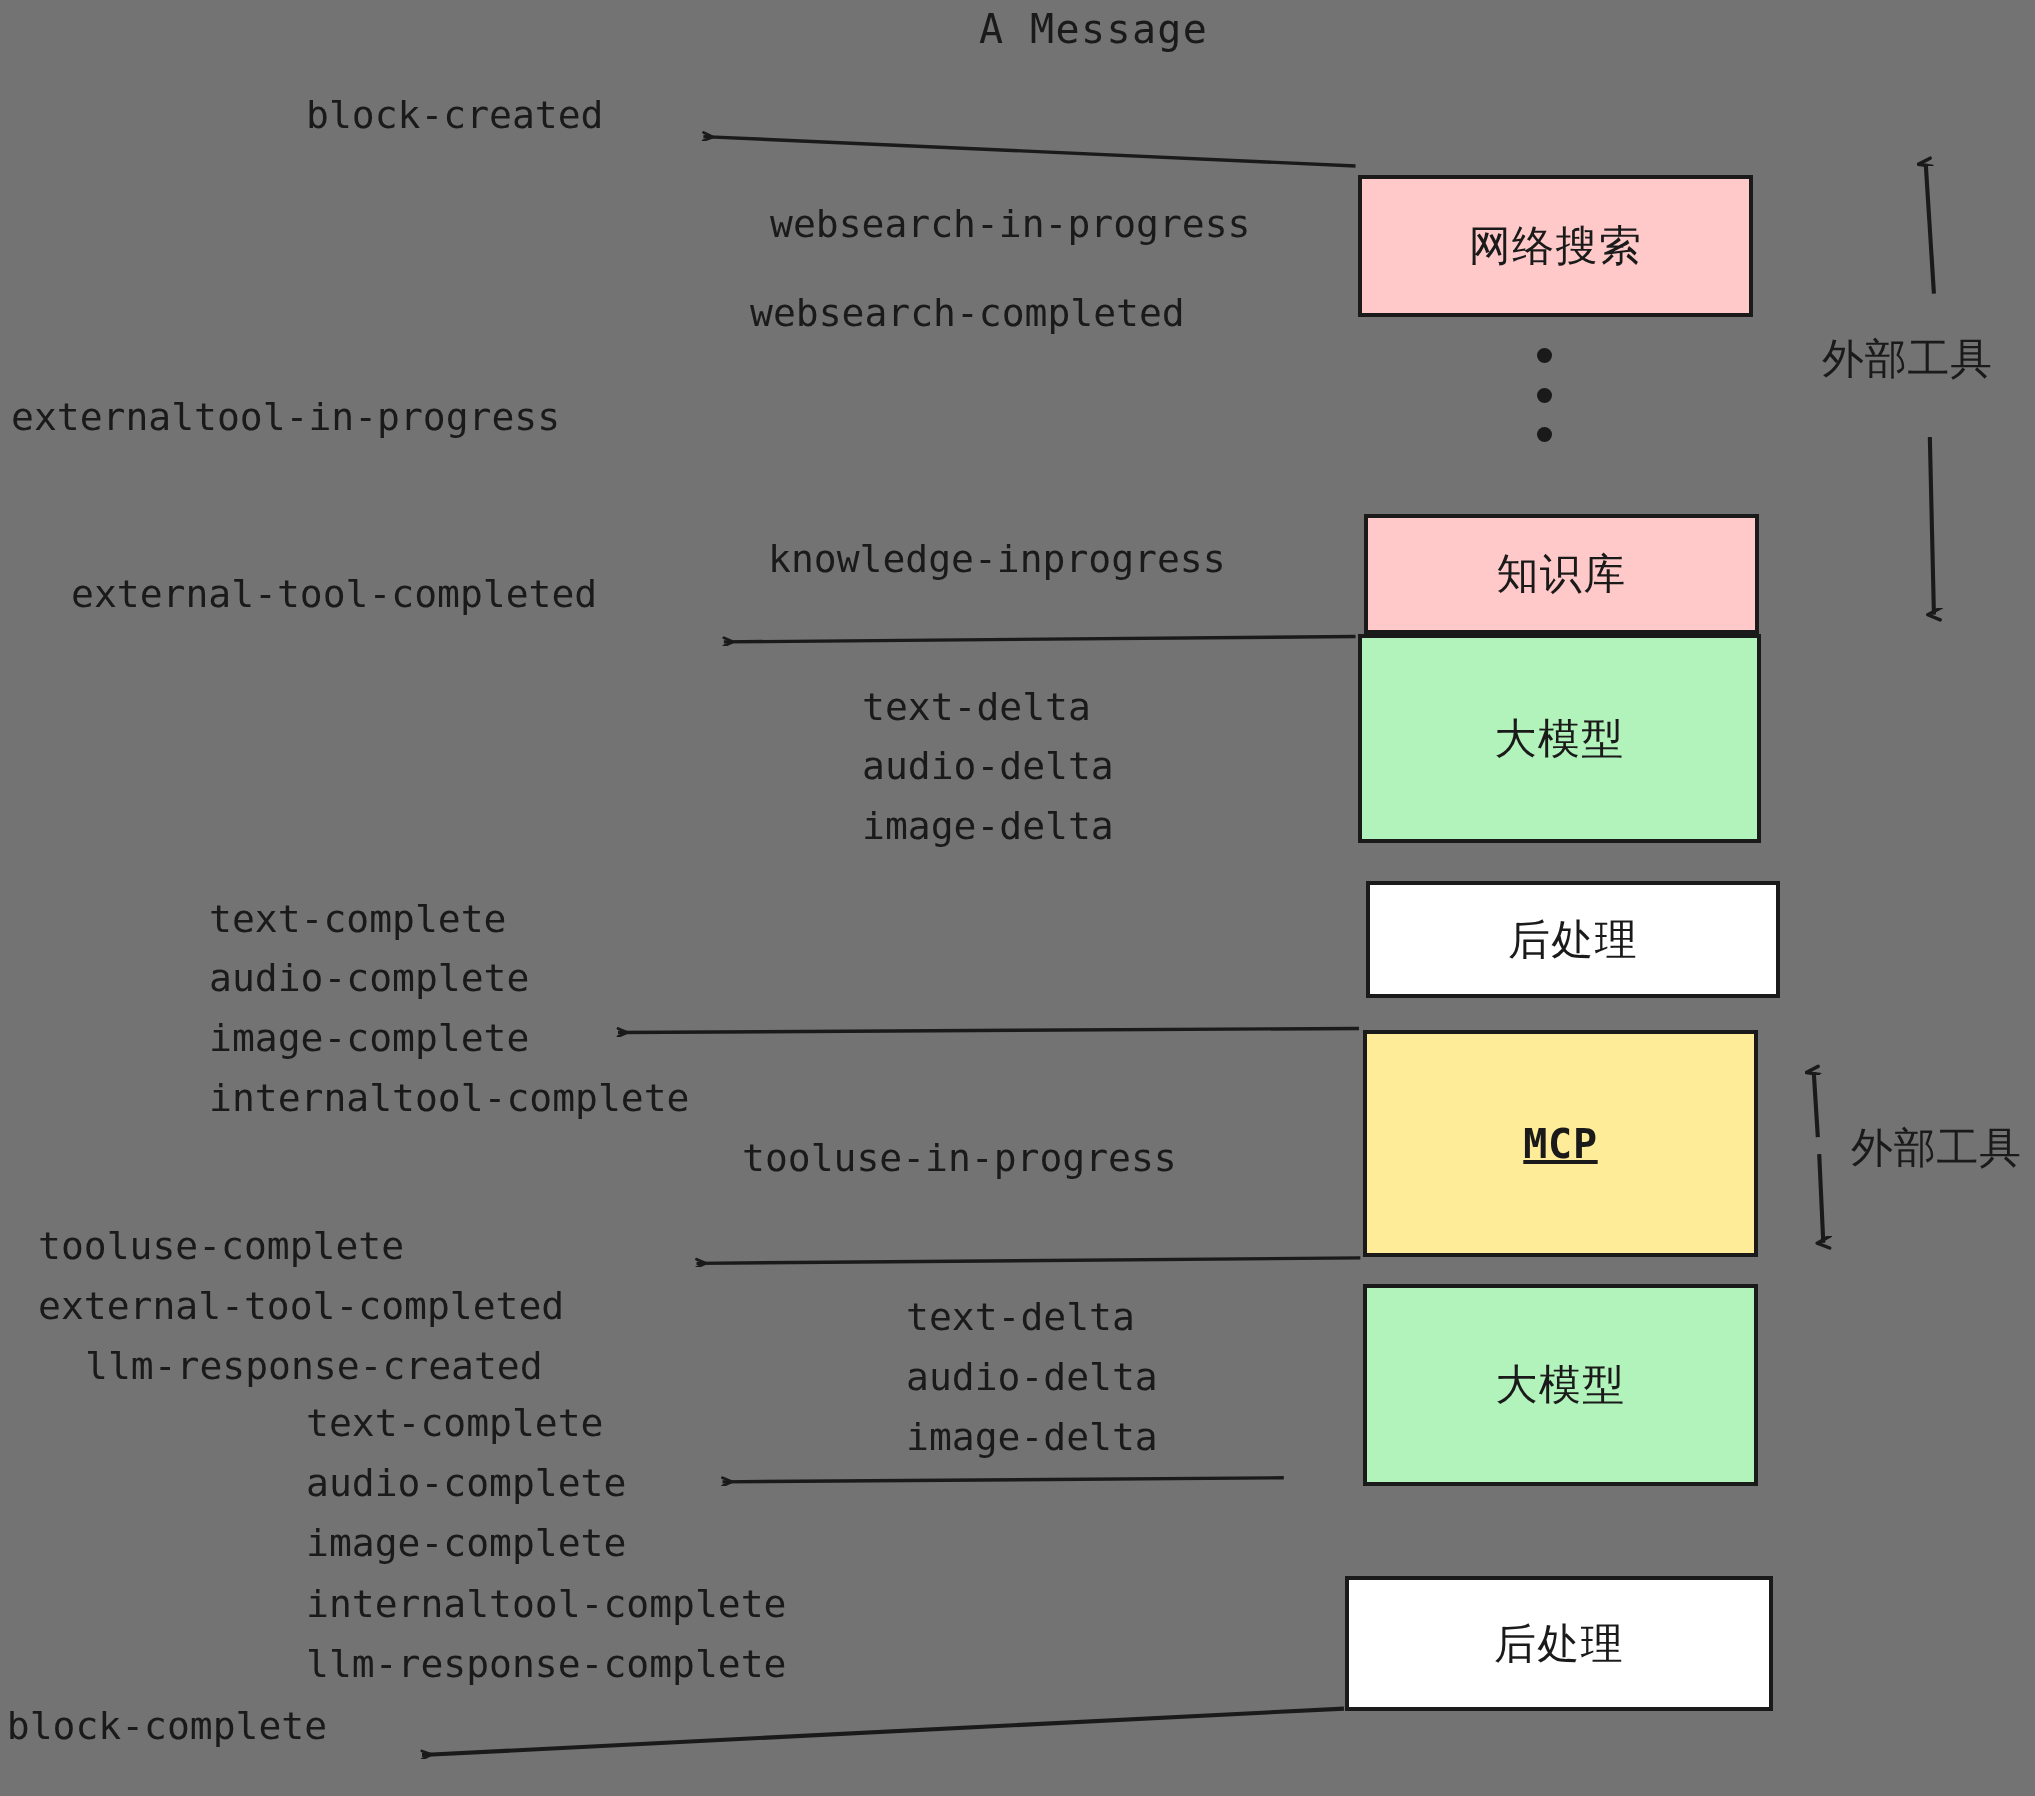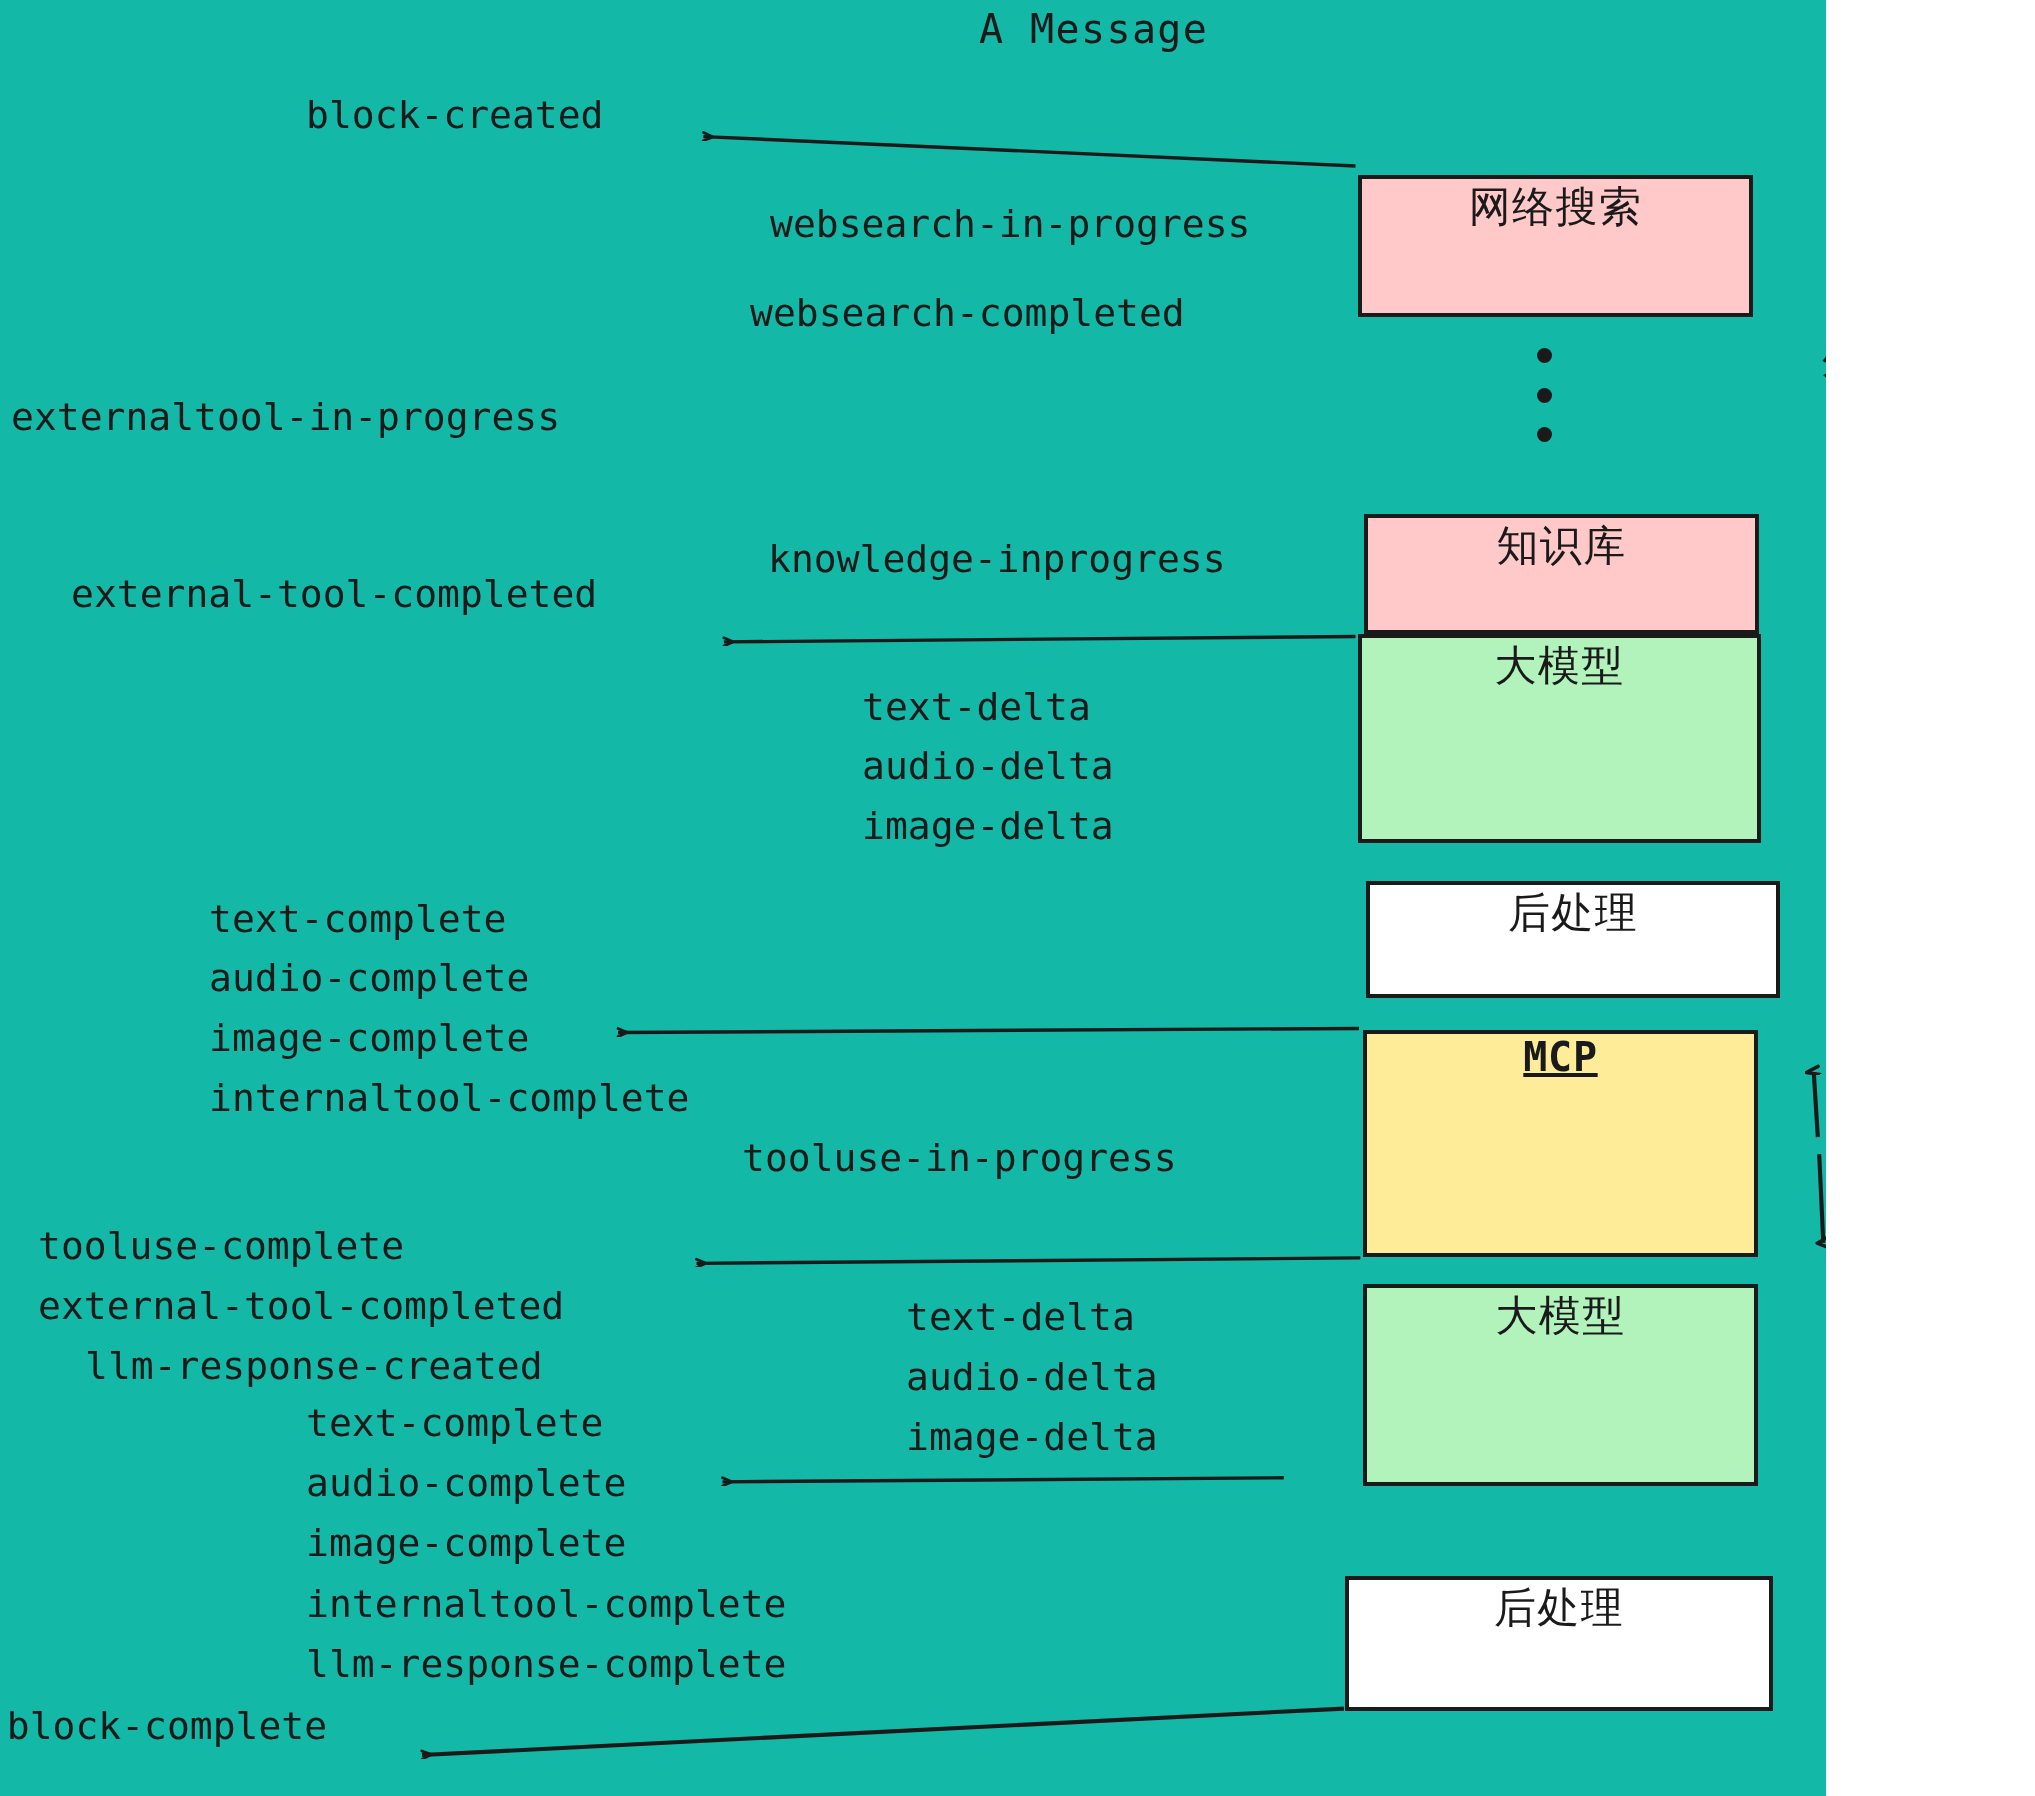--- a/index.html
+++ b/index.html
@@ -6,23 +6,23 @@
     margin: 0;
     padding: 0;
     background: #ffffff;
   }
   body {
     font-family: "DejaVu Sans Mono", "Liberation Mono", monospace;
     color: #1a1a1a;
   }
   #canvas {
     position: relative;
-    width: 1826px;
+    width: 2035px;
     height: 1796px;
-    background: #14b8a6;
+    background: #737373;
     overflow: hidden;
   }
   .abs { position: absolute; }
 
   
   .title {
     font-family: "DejaVu Sans Mono", "Liberation Mono", monospace;
     font-size: 40px;
     letter-spacing: 1.4px;
     color: #1a1a1a;
@@ -36,20 +36,21 @@
     line-height: 1.0;
     color: #1a1a1a;
     white-space: nowrap;
   }
 
   
   .box {
     box-sizing: border-box;
     border: 4.1px solid #1a1a1a;
     display: flex;
+    align-items: center;
     justify-content: center;
     font-family: "DejaVu Sans", "Liberation Sans", sans-serif;
     font-size: 42px;
     font-weight: 500;
     color: #1a1a1a;
     letter-spacing: 1.4px;
   }
   .box.mcp {
     font-family: "DejaVu Sans Mono", "Liberation Mono", monospace;
     font-size: 40px;

